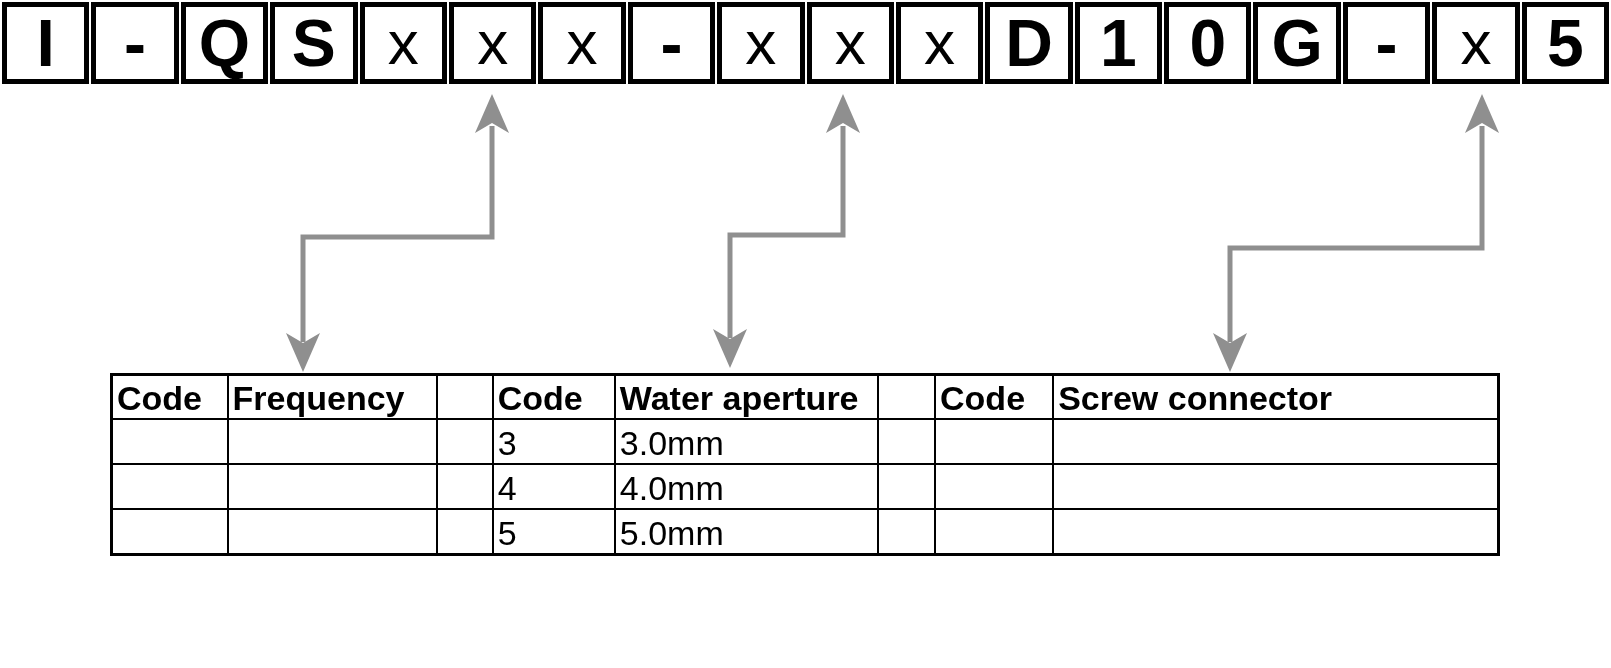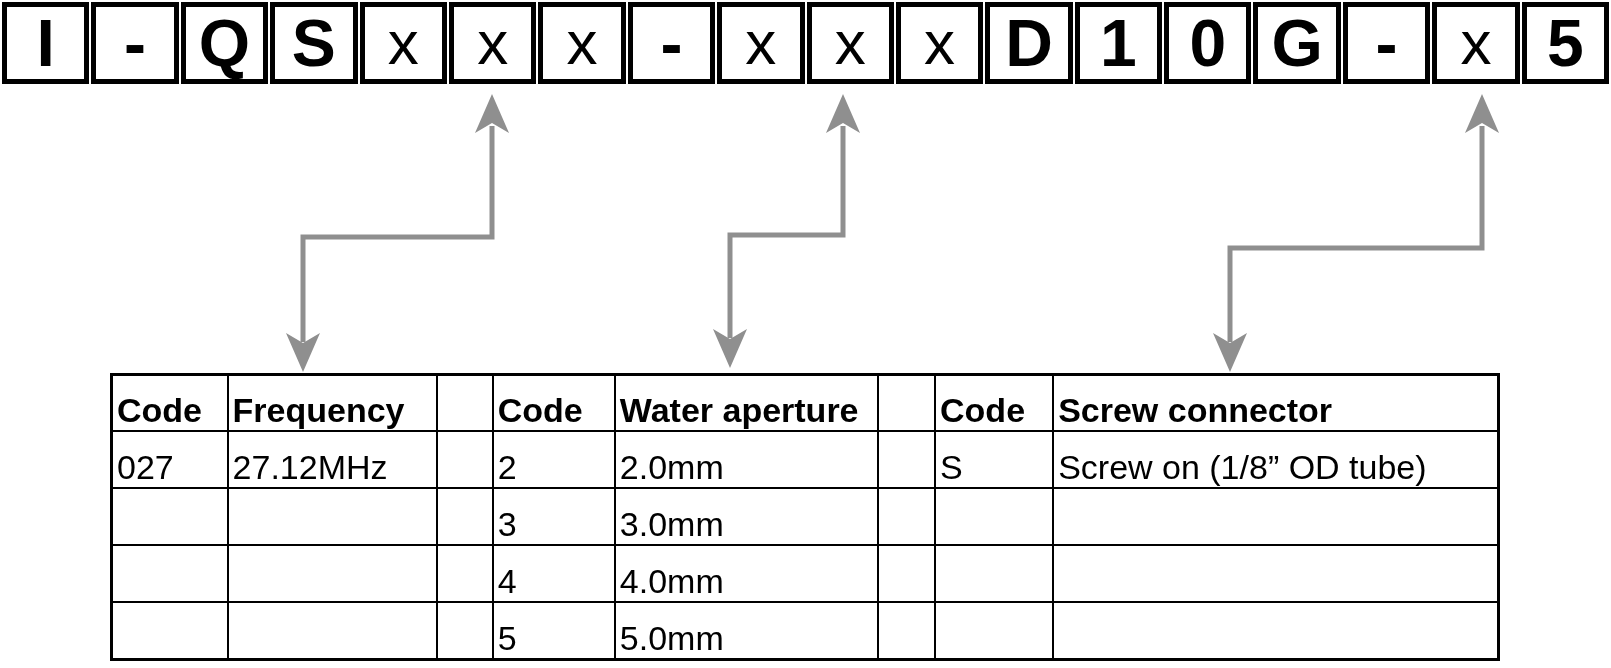--- a/index.html
+++ b/index.html
@@ -54,21 +54,21 @@
     left: 110px; top: 373px;
   }
   table.decode {
     border-collapse: collapse;
     table-layout: fixed;
     width: 1390px;
     border: 3px solid #000;
   }
   table.decode th, table.decode td {
     border: 2px solid #000;
-    padding: 16px 0 0 4px;
+    padding: 4px 0 0 4px;
     text-align: left;
     vertical-align: middle;
     font-size: 34px;
     line-height: 1.05;
     white-space: nowrap;
     overflow: hidden;
   }
   table.decode th { font-weight: bold; height: 38px; }
   table.decode td { font-weight: normal; height: 39px; }
 </style>
@@ -135,30 +135,20 @@
           <th></th>
           <th>Code</th>
           <th>Water aperture</th>
           <th></th>
           <th>Code</th>
           <th>Screw connector</th>
         </tr>
       </thead>
       <tbody>
         <tr>
-          <td>027</td>
-          <td>27.12MHz</td>
-          <td></td>
-          <td>2</td>
-          <td>2.0mm</td>
-          <td></td>
-          <td>S</td>
-          <td>Screw on (1/8” OD tube)</td>
-        </tr>
-        <tr>
           <td></td>
           <td></td>
           <td></td>
           <td>3</td>
           <td>3.0mm</td>
           <td></td>
           <td></td>
           <td></td>
         </tr>
         <tr>

